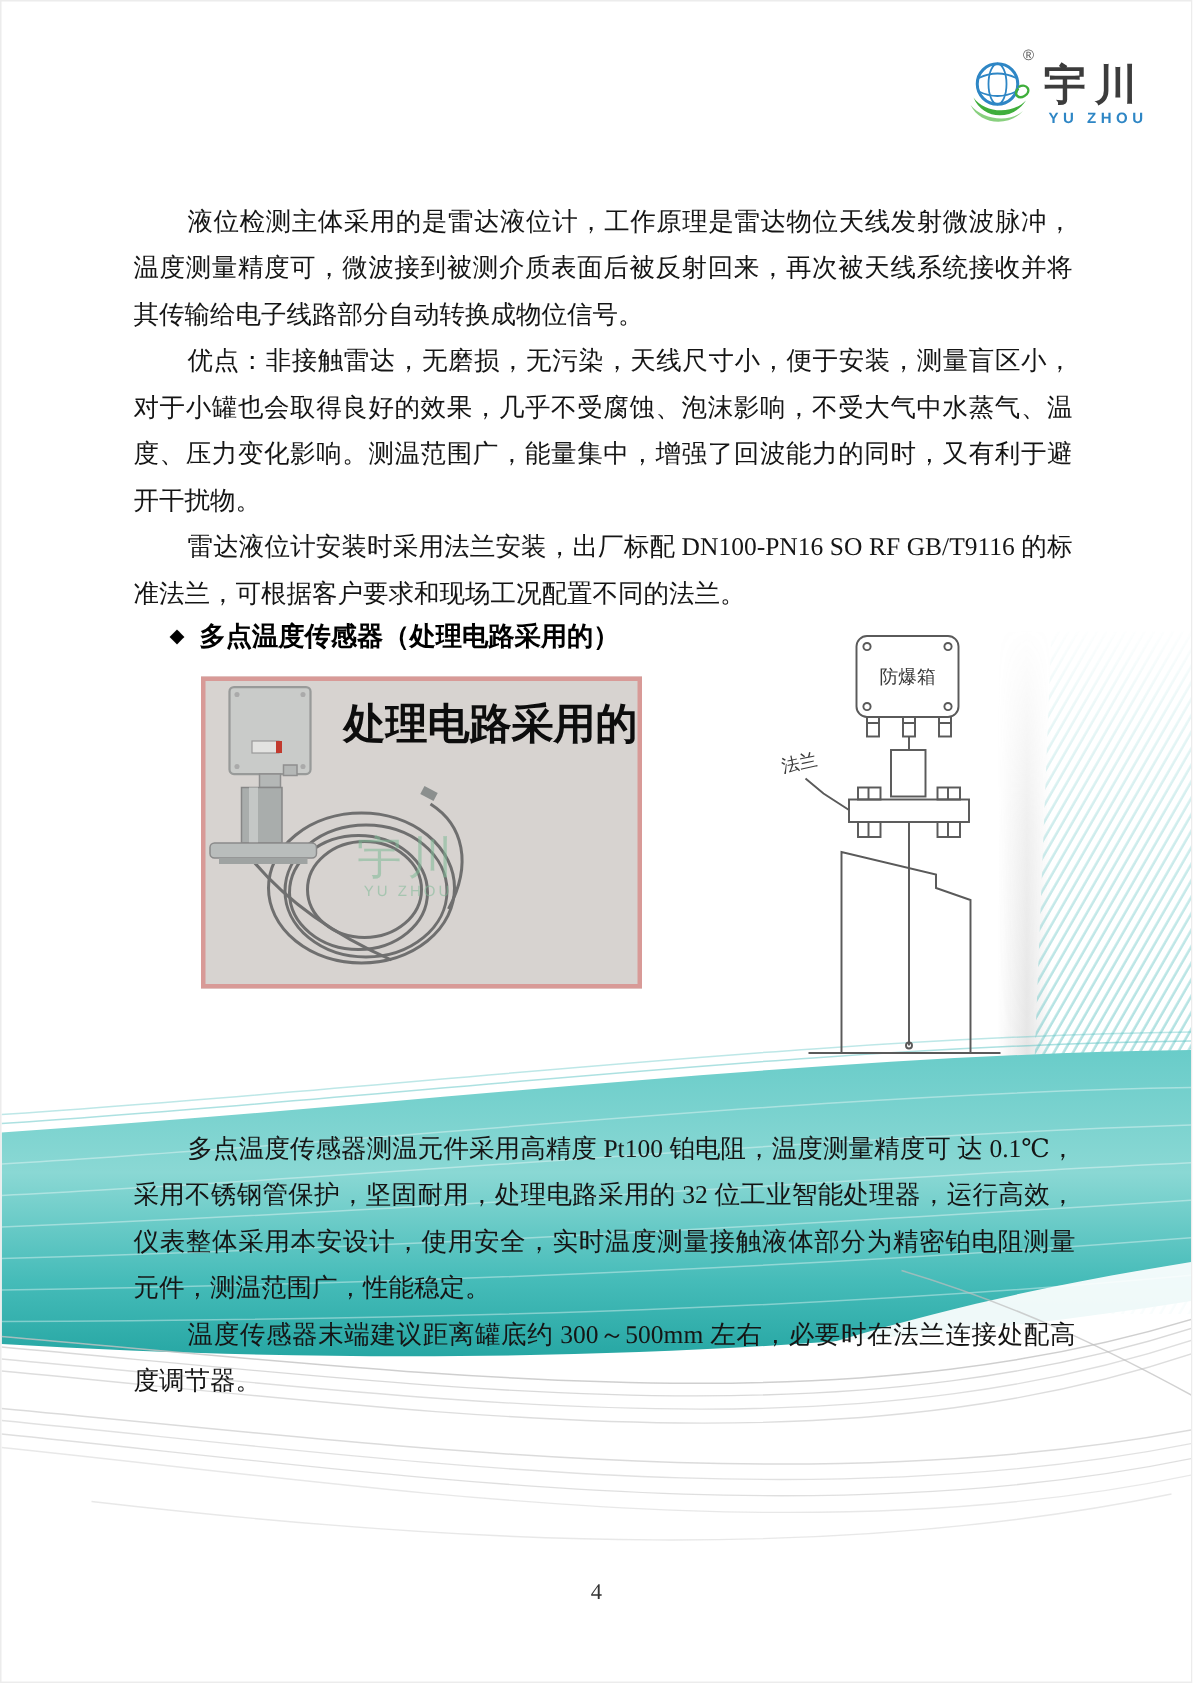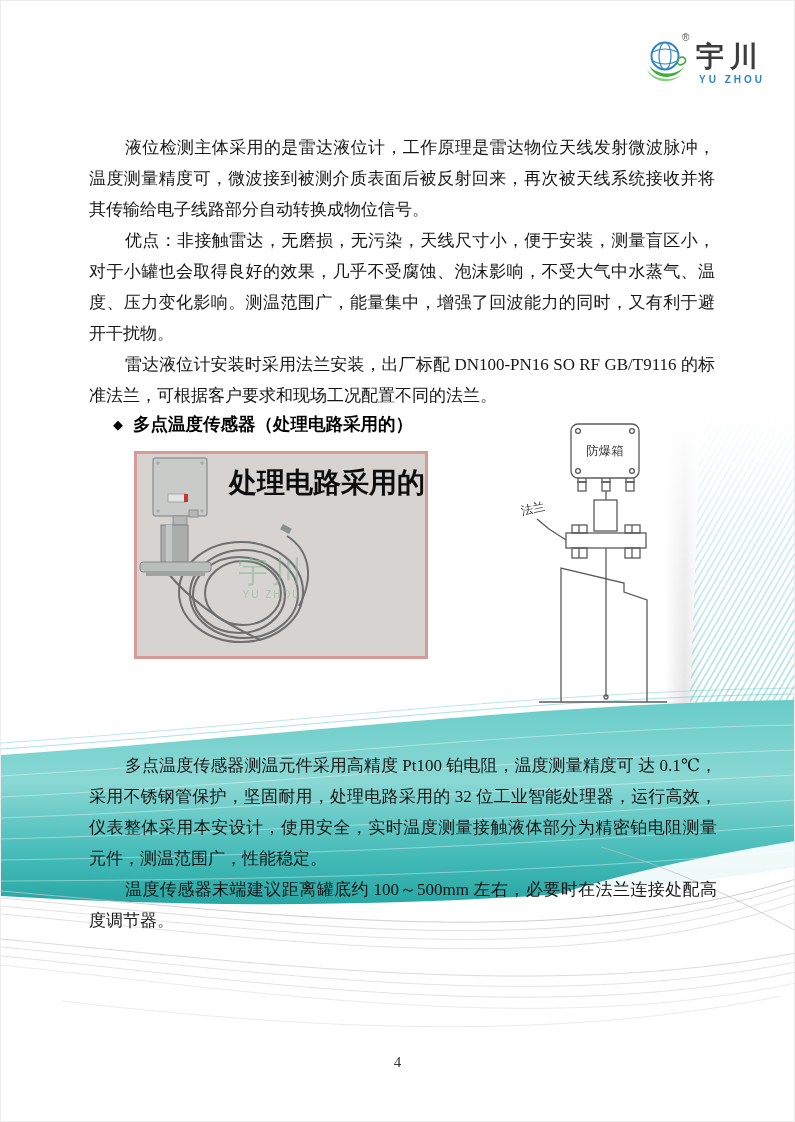--- a/index.html
+++ b/index.html
@@ -211,18 +211,18 @@
       <line x1="20" y1="289" x2="148" y2="289"></line>
 
       <polyline points="18,106 30,116 47,127"></polyline>
     </g>
     <text x="86" y="42" font-size="12.5" text-anchor="middle" aria-label="防爆箱">防爆箱</text>
     <text x="3" y="102" font-size="12" transform="rotate(-12 3 102)" aria-label="法兰">法兰</text>
   </svg>
 
   <div class="lower-text">
     <p class="para">多点温度传感器测温元件采用高精度 Pt100 铂电阻，温度测量精度可 达 0.1℃，采用不锈钢管保护，坚固耐用，处理电路采用的 32 位工业智能处理器，运行高效，仪表整体采用本安设计，使用安全，实时温度测量接触液体部分为精密铂电阻测量元件，测温范围广，性能稳定。</p>
-    <p class="para">温度传感器末端建议距离罐底约 100～500mm 左右，必要时在法兰连接处配高度调节器。</p>
+    <p class="para">温度传感器末端建议距离罐底约 300～500mm 左右，必要时在法兰连接处配高度调节器。</p>
   </div>
 
   <div class="page-num">4</div>
 
 </div>
 
 </body></html>

